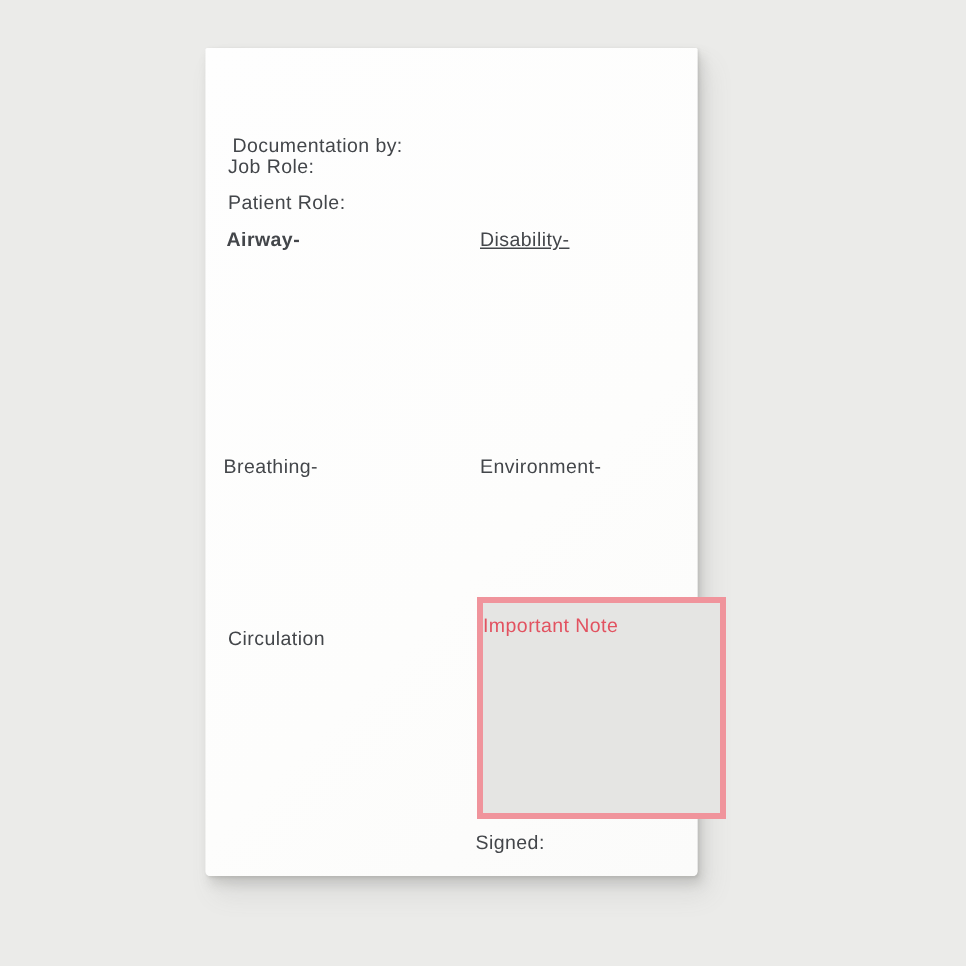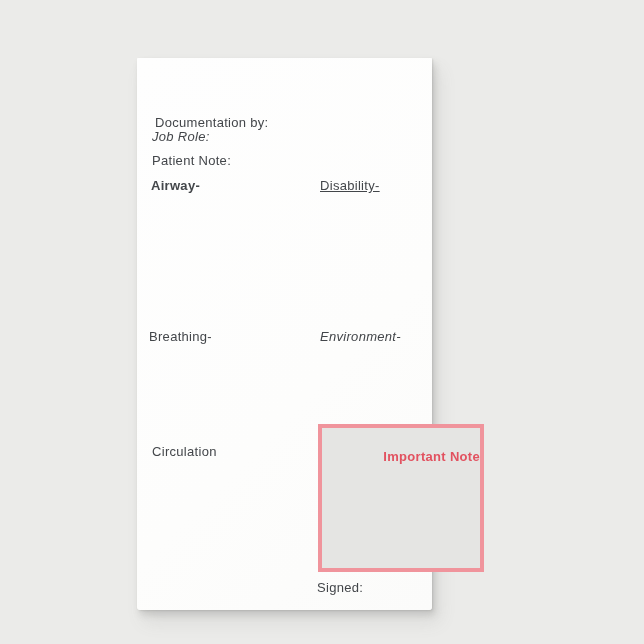--- a/index.html
+++ b/index.html
@@ -17,74 +17,74 @@
     background:var(--bg);
     position:relative;
     overflow:hidden;
   }
   .stage{
     position:absolute;inset:0;
     background:var(--bg);
   }
   .note{
     position:absolute;
-    left:137px;top:58px;
-    width:295px;height:552px;
+    left:137px;top:32px;
+    width:328px;height:552px;
     background:var(--note-bg);
     background:linear-gradient(135deg,#fefefe 0%,#fdfdfc 60%,#fbfbfa 100%);
     border-radius:1px 1px 3px 3px;
     box-shadow:
       3px 5px 7px rgba(110,110,105,0.22),
       7px 12px 18px rgba(110,110,105,0.12),
       1px 1px 2px rgba(110,110,105,0.18);
   }
   .label{
     position:absolute;
     font-size:13px;
     letter-spacing:0.3px;
     color:var(--text);
     white-space:nowrap;
   }
   .l-doc     {left:18px;  top:57px;}
-  .l-job     {left:15px;  top:71px;font-style:italic;}
+  .l-job     {left:15px;  top:71px;}
   .l-patient {left:15px;  top:95px;}
   .l-airway  {left:14px;  top:120px;font-weight:bold;}
   .l-disab   {left:183px; top:120px;text-decoration:underline;}
   .l-breath  {left:12px;  top:271px;}
-  .l-environ {left:183px; top:271px;font-style:italic;}
+  .l-environ {left:183px; top:271px;}
   .l-circ    {left:15px;  top:386px;}
   .l-signed  {left:180px; top:522px;}
 
   .important-box{
     position:absolute;
     left:181px;top:366px;
     width:166px;height:148px;
     background:var(--box-fill);
     border:4px solid var(--box-border);
   }
   .important-box .title{
-    margin-top:21px;
-    text-align:right;
+    margin-top:7px;
+    text-align:left;
     font-size:13px;
-    font-weight:bold;
+    font-weight:normal;
     letter-spacing:0.3px;
     color:var(--box-title);
   }
 </style>
 </head>
 <body>
 
 <div class="stage">
   <div class="note">
 
     <div class="label l-doc">Documentation by:</div>
 
     <div class="label l-job">Job Role:</div>
 
-    <div class="label l-patient">Patient Note:</div>
+    <div class="label l-patient">Patient Role:</div>
 
     <div class="label l-airway">Airway-</div>
 
     <div class="label l-disab">Disability-</div>
 
     <div class="label l-breath">Breathing-</div>
 
     <div class="label l-environ">Environment-</div>
 
     <div class="label l-circ">Circulation</div>

